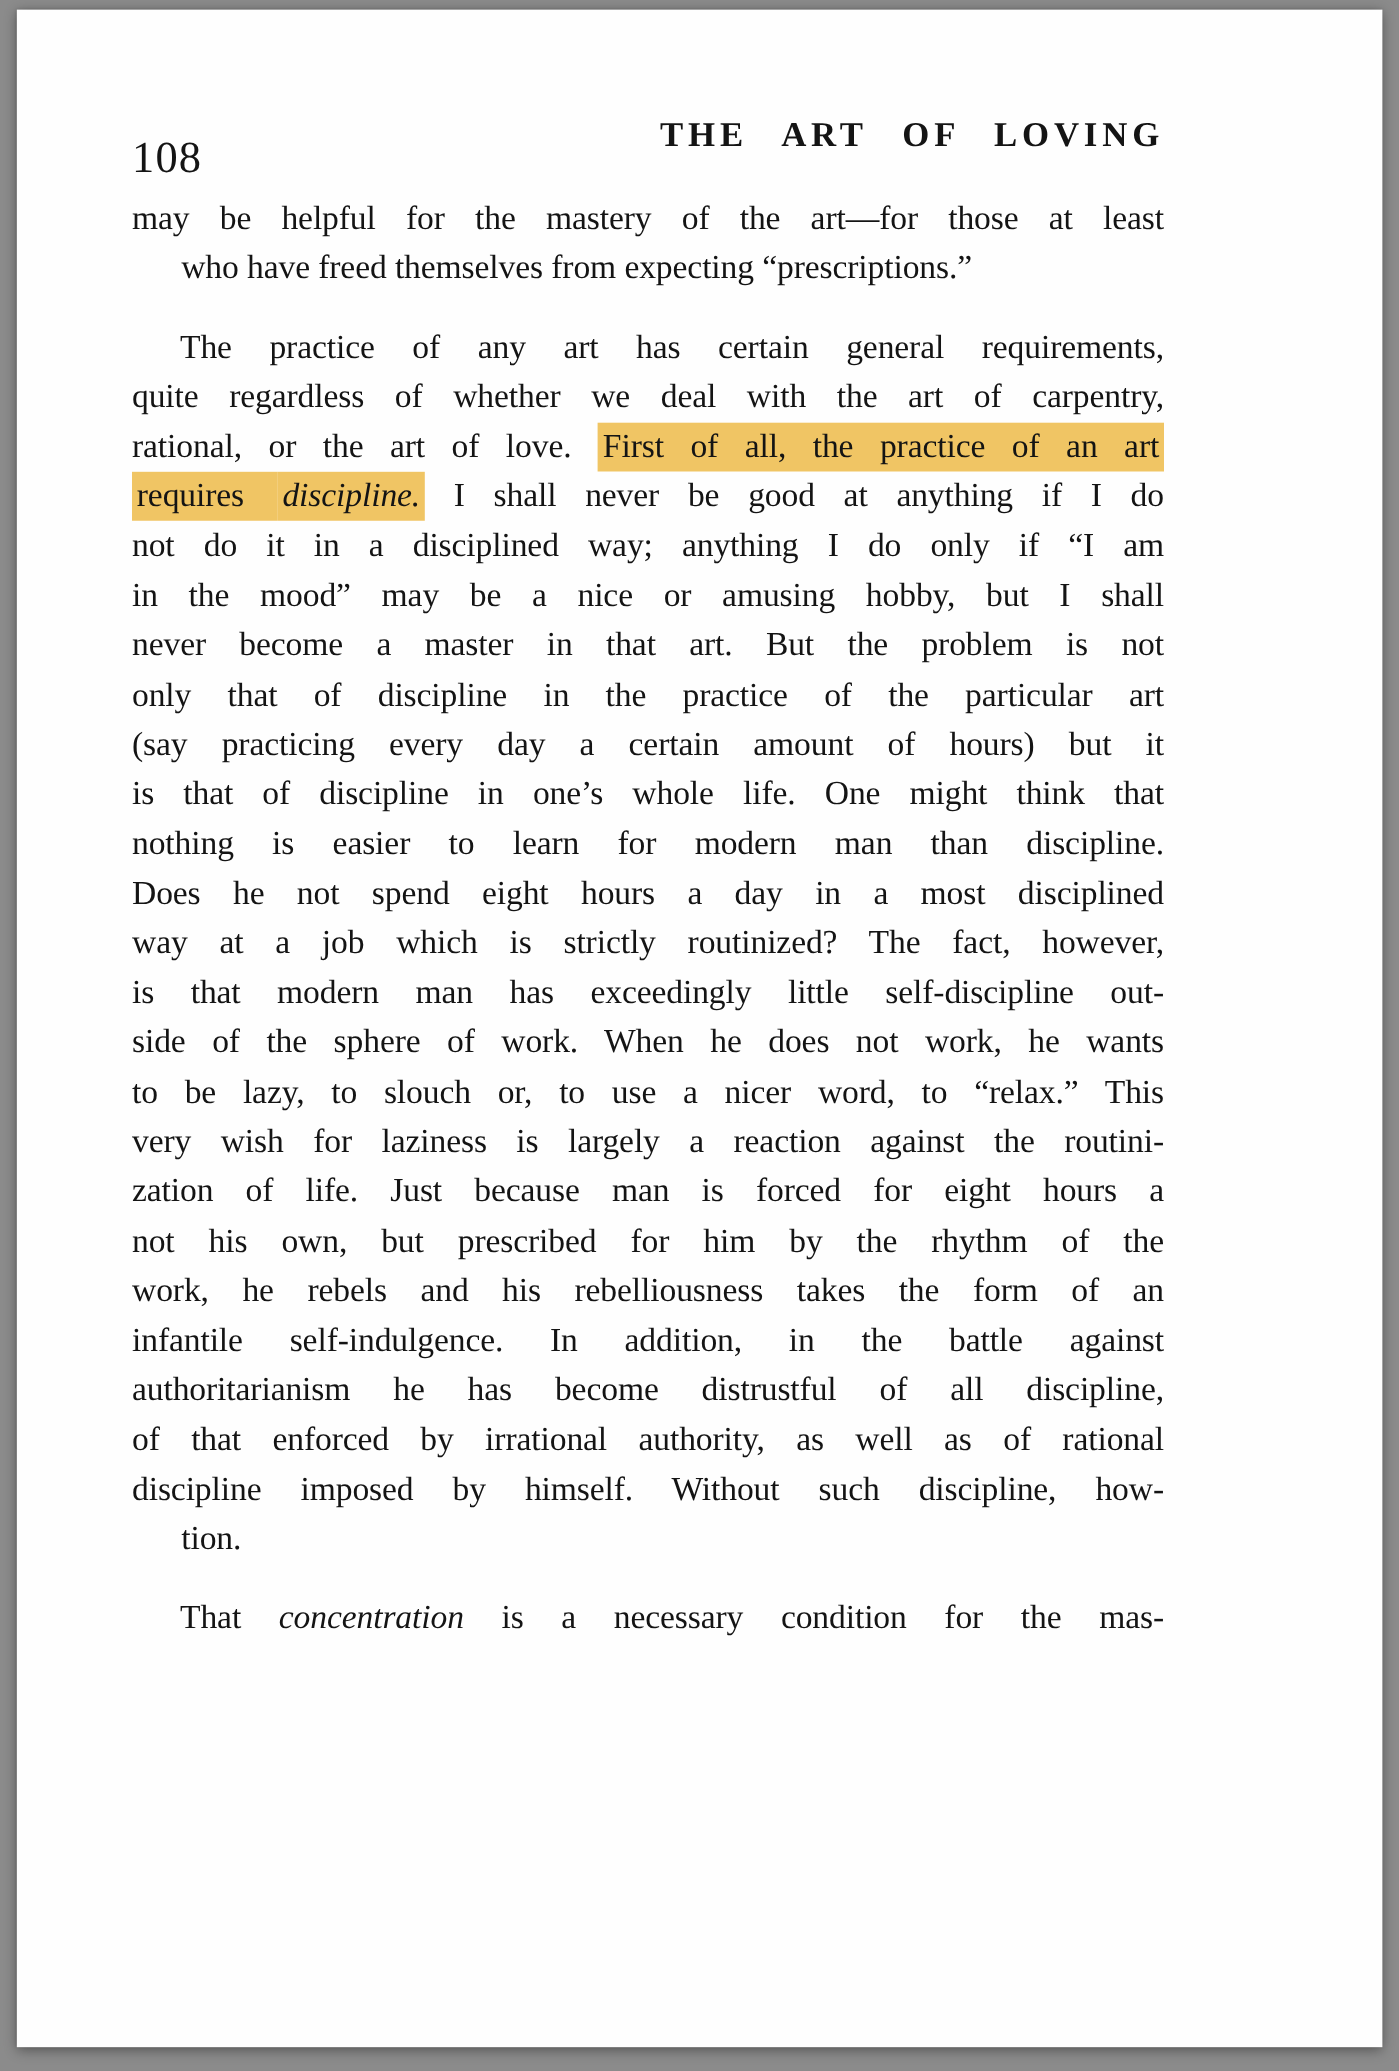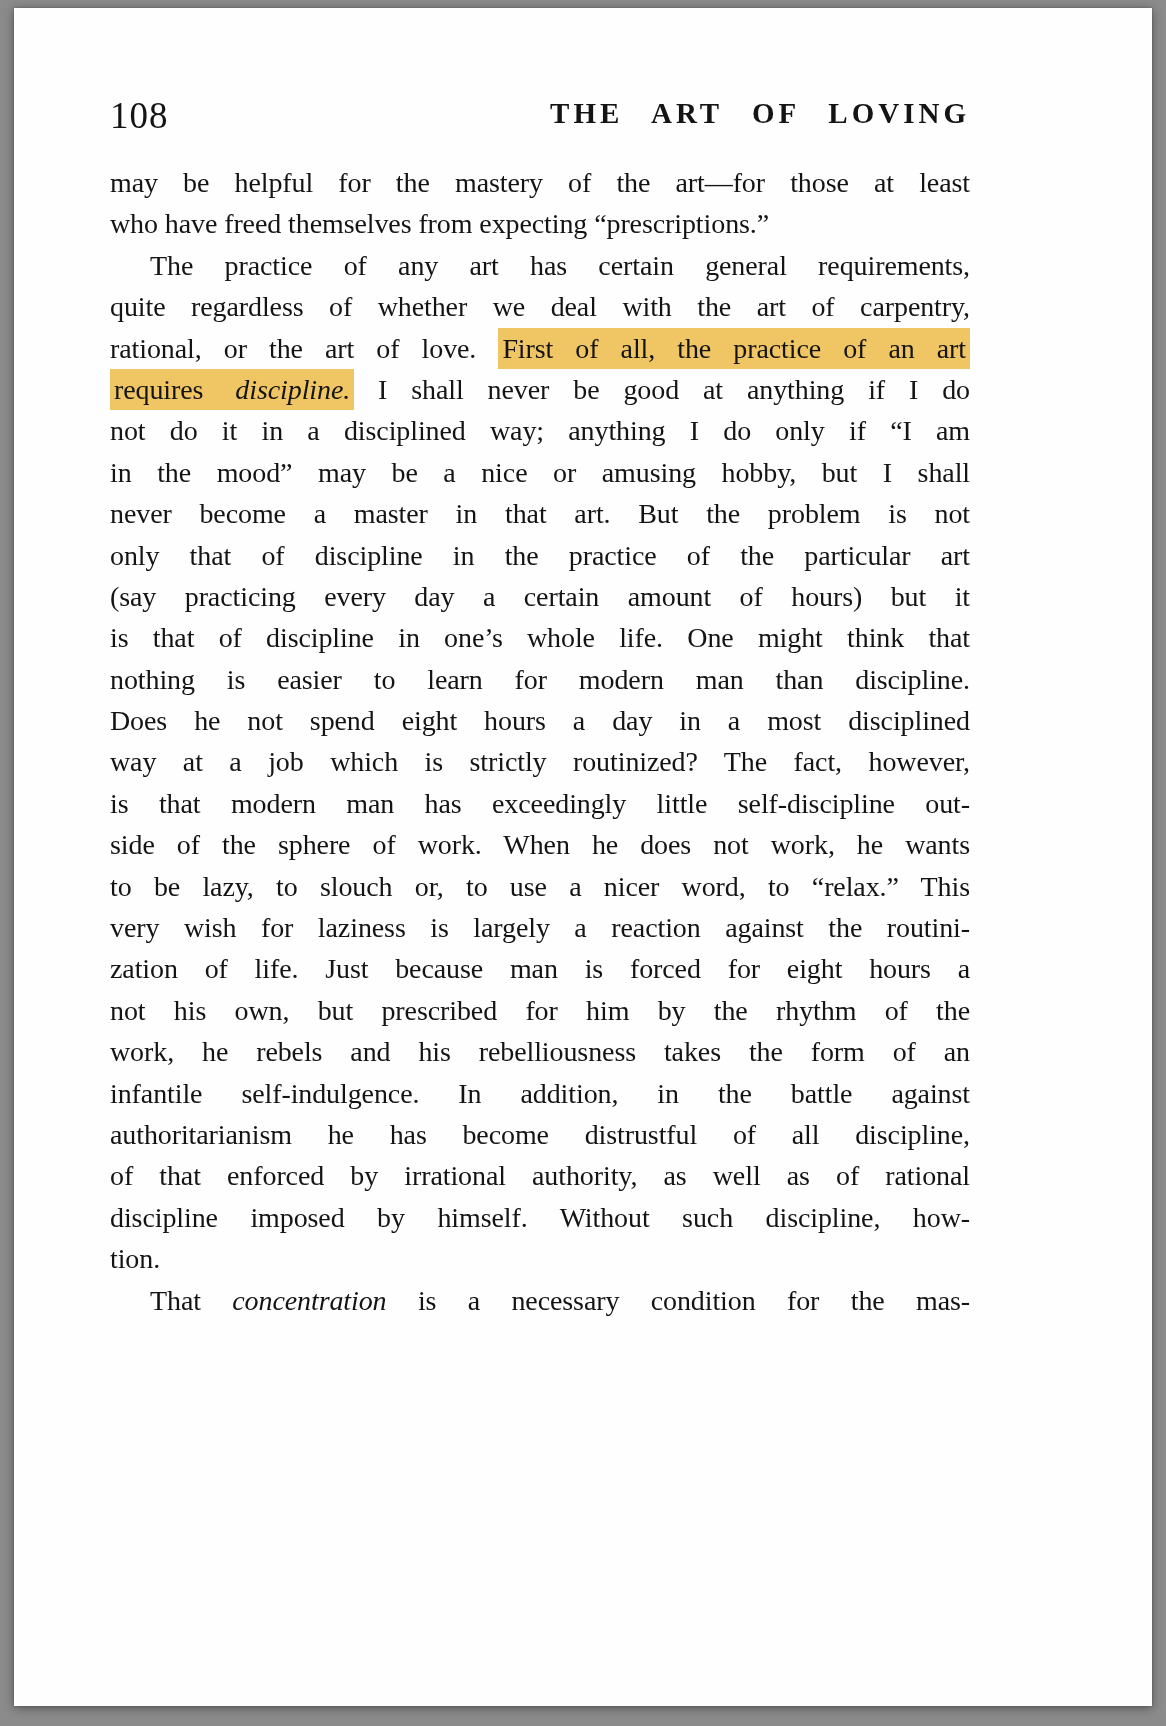--- a/index.html
+++ b/index.html
@@ -21,21 +21,21 @@
   .content {
     padding: 86px 0 0 96px;
     width: 860px;
   }
   .header-row {
     position: relative;
     height: 48px;
   }
   .page-number {
     position: absolute;
-    left: 0; top: 0;
+    left: 0; top: 16px;
     font-size: 37px;
     color: var(--ink);
     letter-spacing: 1px;
   }
   .running-title {
     text-align: right;
     font-size: 29px;
     font-weight: 700;
     letter-spacing: 4px;
     word-spacing: 18px;
@@ -51,22 +51,23 @@
     height: 41.4px;
     overflow: hidden;
     color: var(--ink);
     text-align: justify;
     text-align-last: justify;
     letter-spacing: -0.1px;
   }
   .line.endpara {
     text-align: center;
     text-align-last: left;
+    margin-left: 41px;
   }
-  .line.indent { text-indent: 40px; }
+  .line.indent { text-indent: 40px; margin-top: 24px; }
   .hl {
     background: var(--hl);
     padding: 5px 4px 7px 4px;
   }
   .it { font-style: italic; }
 </style>
 </head>
 <body style="background: rgb(139, 139, 139);">
 
 <div class="page">

